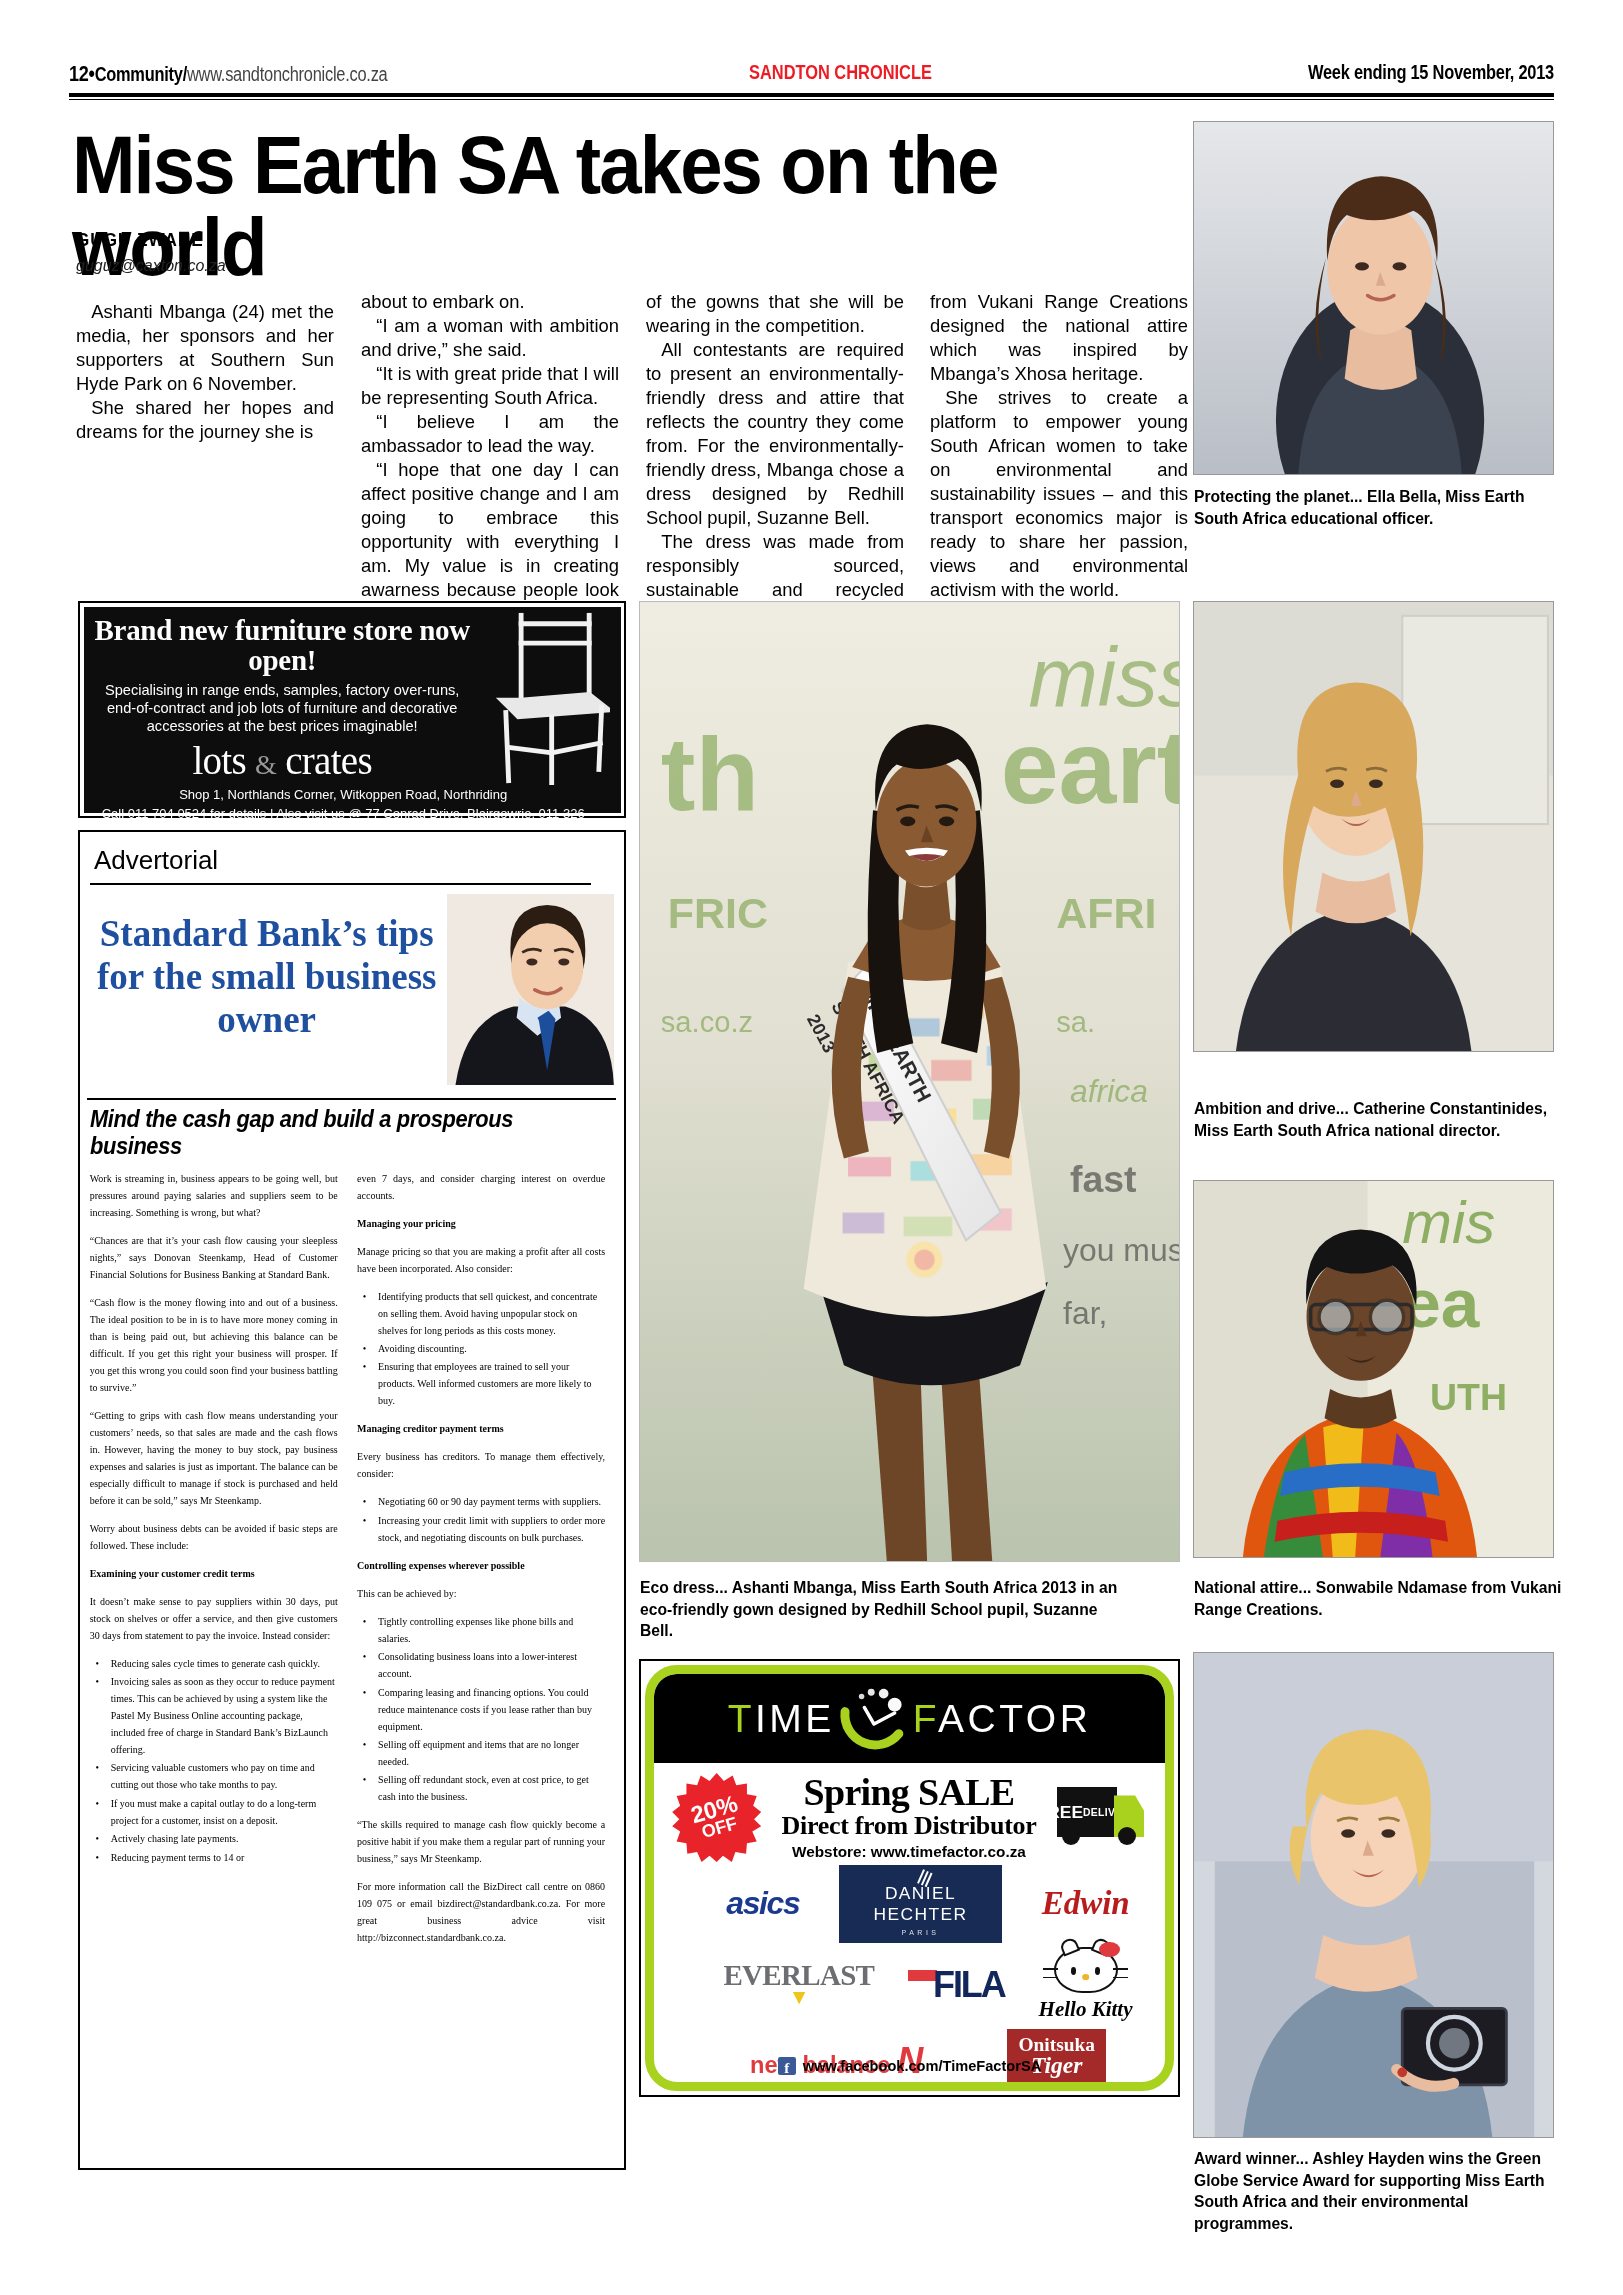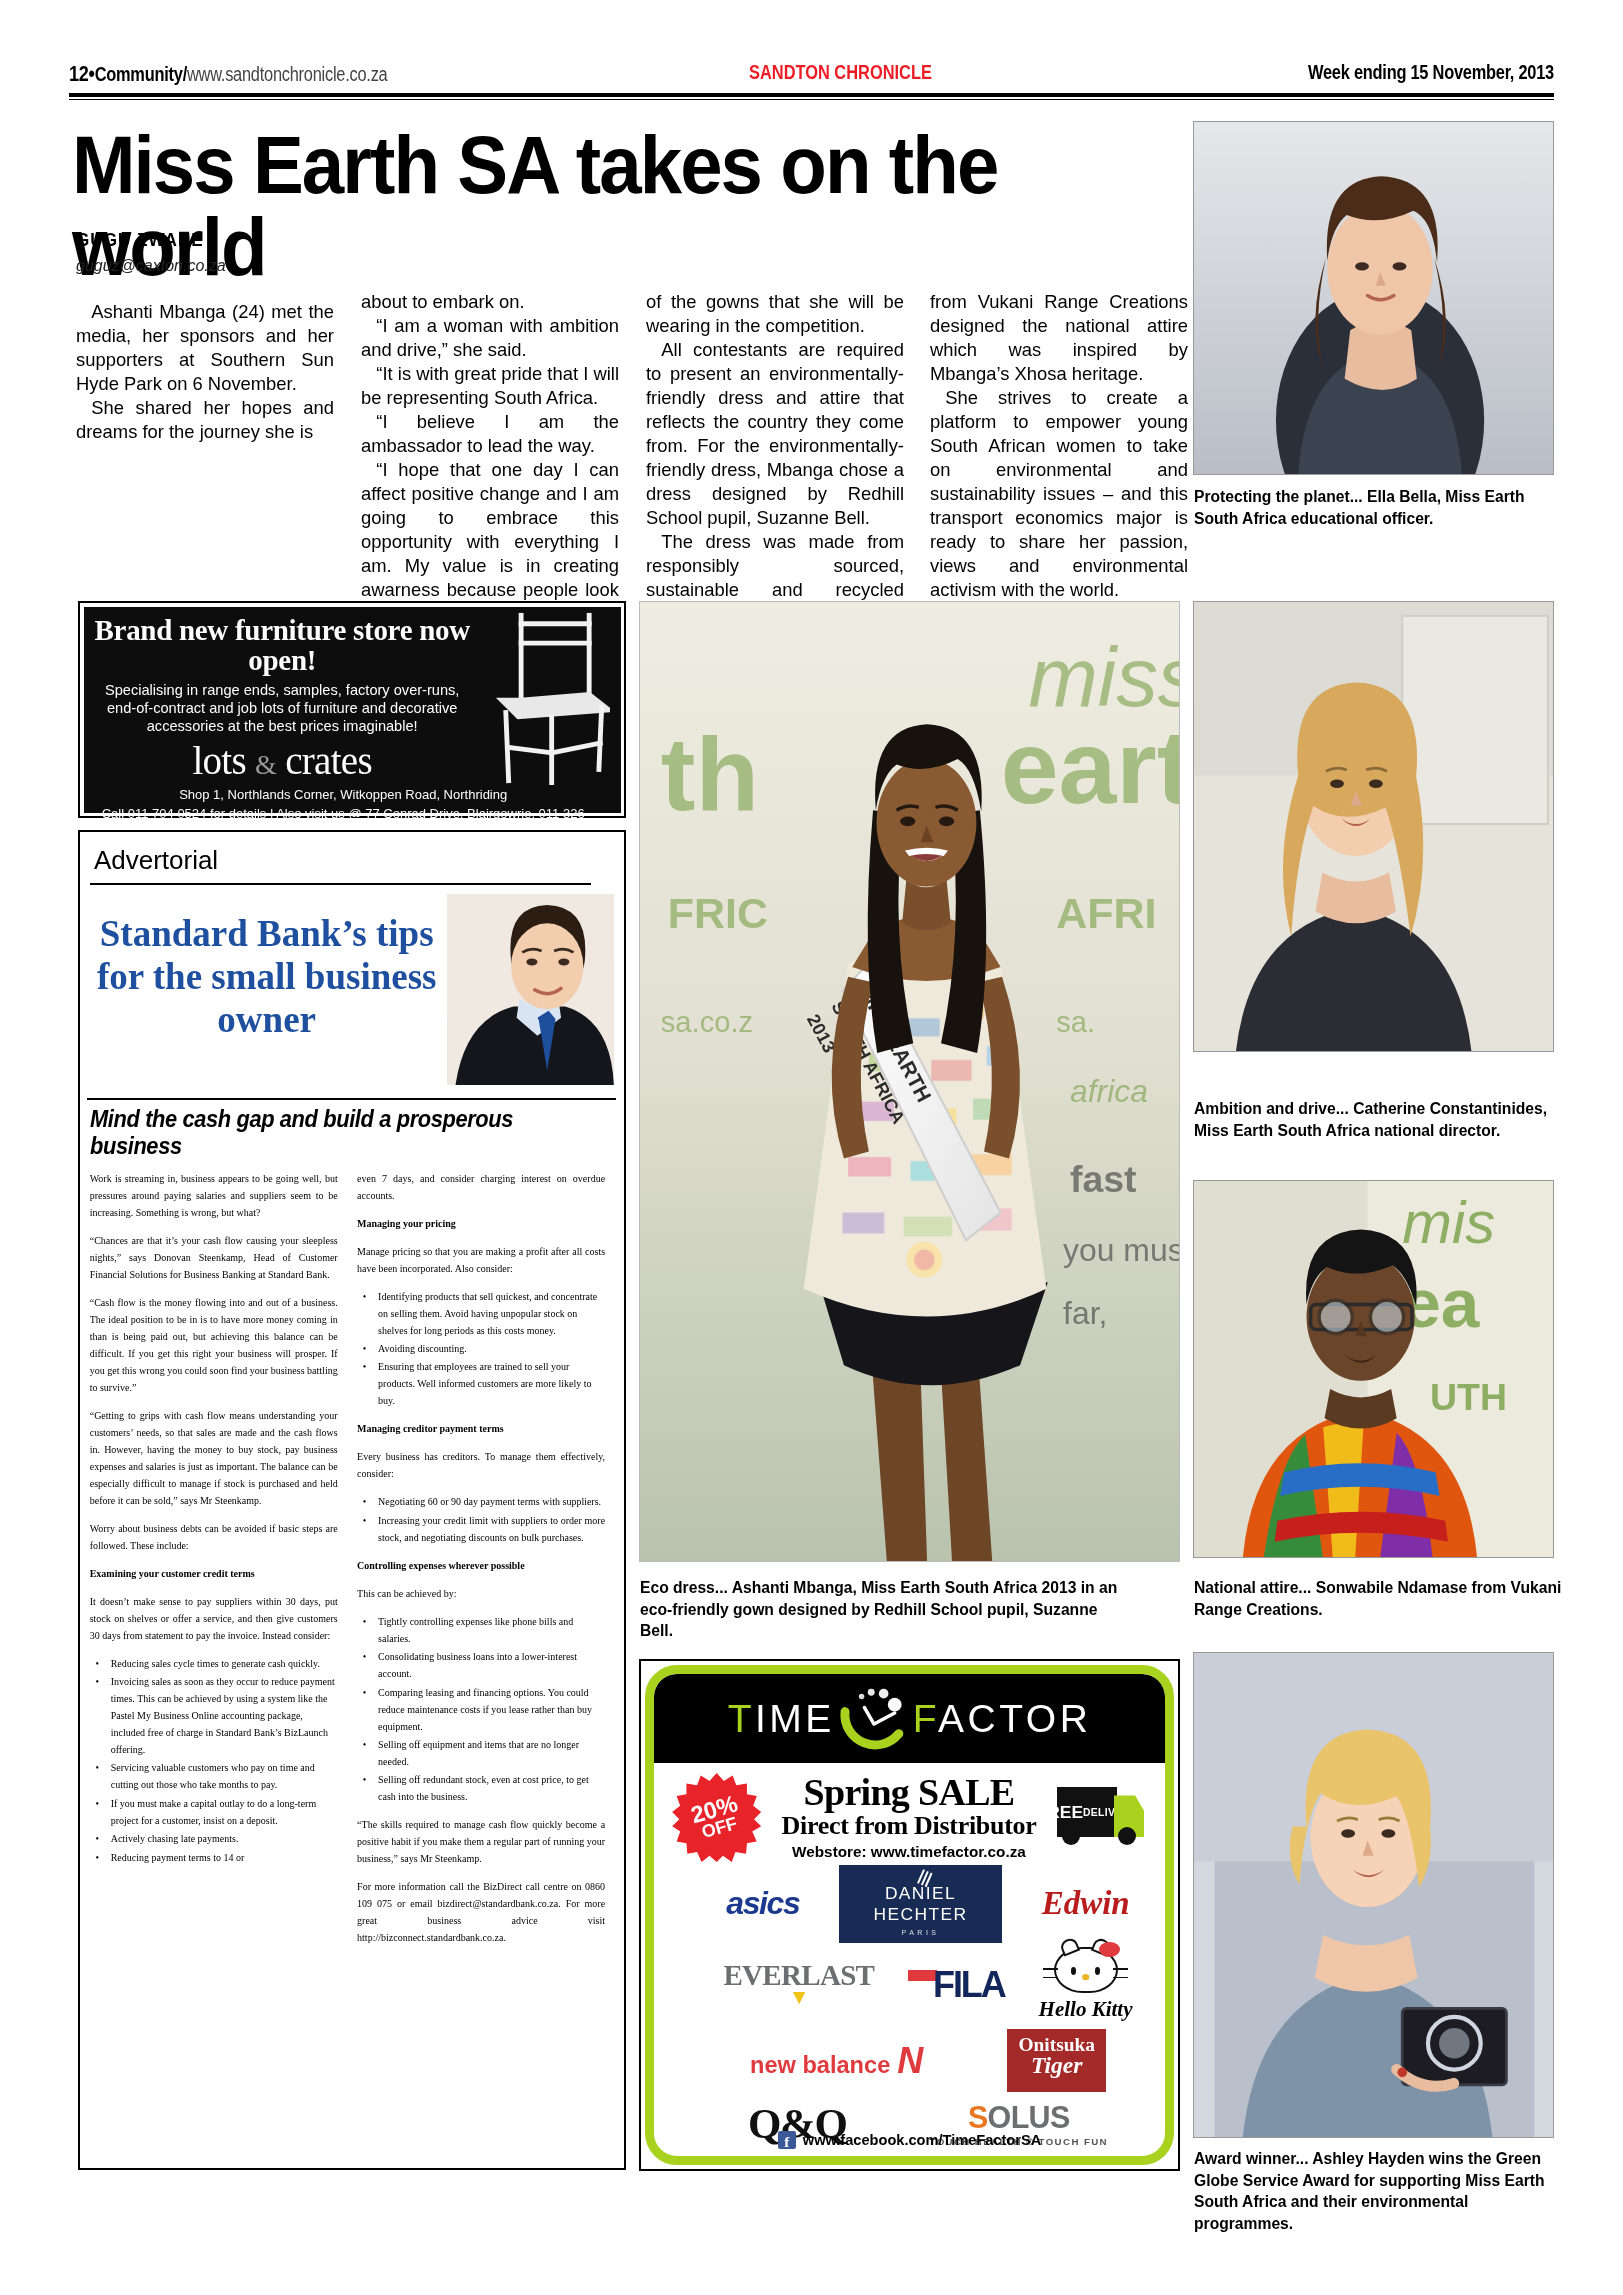--- a/index.html
+++ b/index.html
@@ -205,21 +205,21 @@
   #photo-ashley {
     position: absolute; left: 1193px; top: 1652px; width: 361px; height: 486px;
     border: 1.4px solid #999;
     background: linear-gradient(165deg,#d9dde4 0%, #c6ccd6 50%, #b2bac8 100%);
     overflow: hidden;
   }
   #cap-ashley { left: 1194px; top: 2148px; width: 416px; }
 
   
   #ad-timefactor {
-    position: absolute; left: 639px; top: 1659px; width: 541px; height: 512px;
+    position: absolute; left: 639px; top: 1659px; width: 541px; height: 438px;
     border: 2.1px solid #000; background: #fff; padding: 4.2px;
   }
   #tf-inner {
     width: 100%; height: 100%;
     border: 9px solid #a8d21e; border-radius: 32px;
     background: #fff; position: relative; overflow: hidden;
   }
   #tf-banner {
     height: 89px; background: #000; position: relative;
     border-top-left-radius: 22px; border-top-right-radius: 22px;

